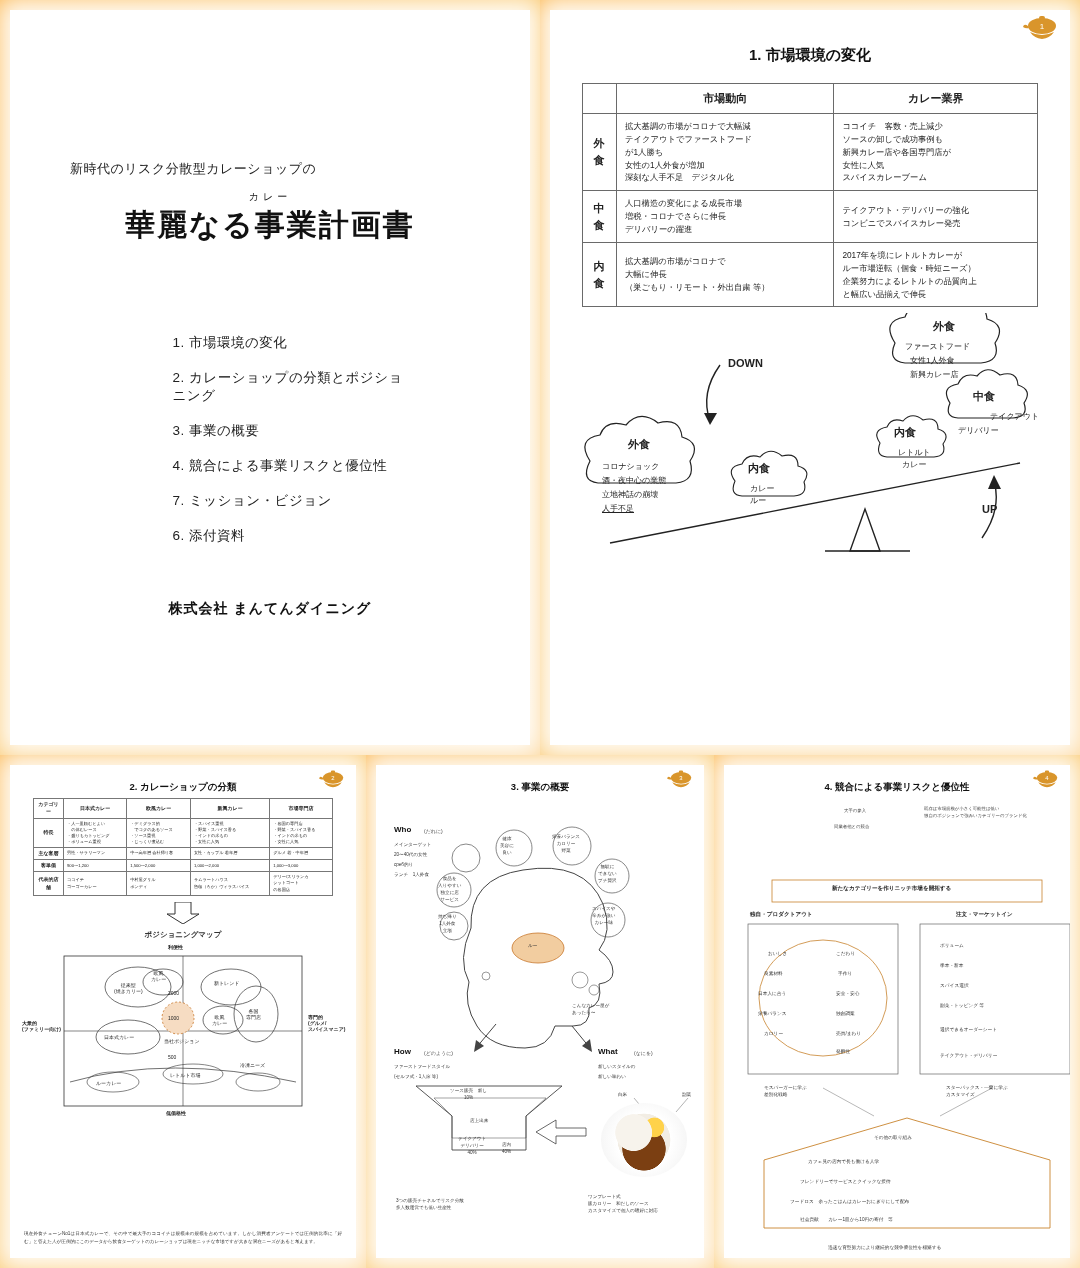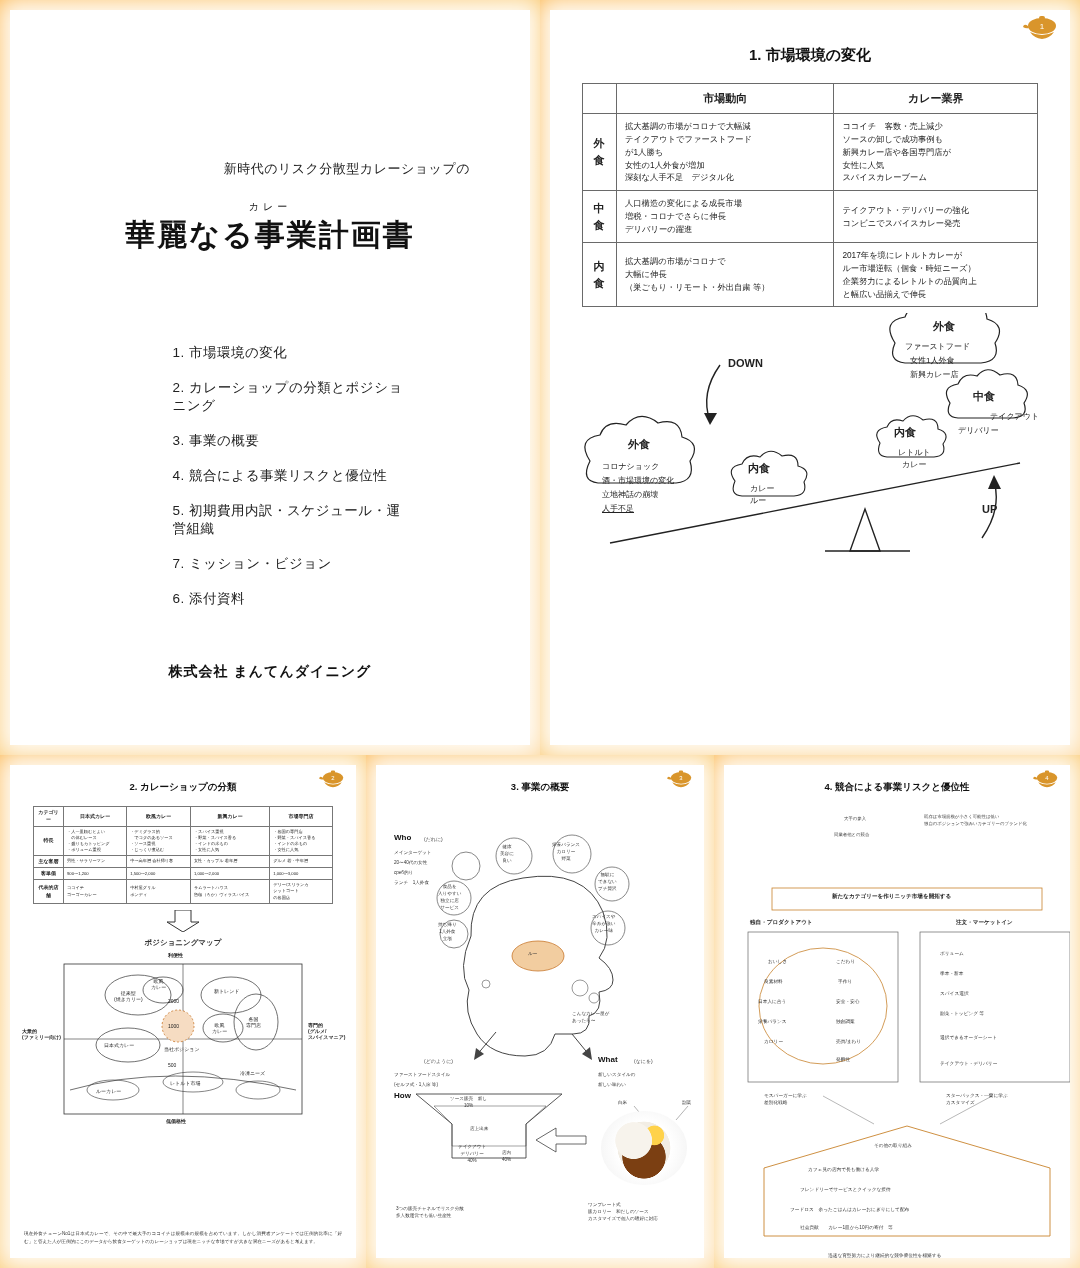--- a/index.html
+++ b/index.html
@@ -33,22 +33,22 @@
   }
   .lamp {
     position: absolute; top: 4px; right: 8px;
     width: 40px; height: 30px;
   }
 
   
   #slide1 { left: 0; top: 0; width: 540px; height: 755px; }
   .cover-inner { padding: 150px 60px 0 60px; }
   .cover-sub {
-    font-size: 13px; text-align: right; color: #222; letter-spacing: .5px;
-    margin-bottom: 22px;
+    font-size: 13px; text-align: left; color: #222; letter-spacing: .5px;
+    margin-bottom: 12px;
   }
   .cover-ruby {
     font-size: 10px; text-align: center; color: #222; letter-spacing: 4px;
     margin-bottom: 1px;
   }
   .cover-title {
     font-size: 30px; font-weight: bold; text-align: center; color: #111;
     letter-spacing: 2px; margin-bottom: 88px;
   }
   .toc { margin: 0 auto; width: 275px; }
@@ -85,21 +85,21 @@
   .dlabel { position: absolute; font-size: 8px; color: #222; white-space: nowrap; }
   .dlabel.big { font-size: 11px; font-weight: bold; }
 
   
   #slide3 { left: 0; top: 755px; width: 366px; height: 513px; }
   #slide4 { left: 366px; top: 755px; width: 348px; height: 513px; }
   #slide5 { left: 714px; top: 755px; width: 366px; height: 513px; }
 
   .mini-title {
     text-align: center; font-size: 9.5px; font-weight: bold;
-    margin-top: 16px; margin-bottom: 12px; color: #111;
+    margin-top: 16px; margin-bottom: 4px; color: #111;
   }
 
   table.mini {
     border-collapse: collapse; margin: 0 auto; width: 300px;
     font-size: 4.2px; color: #222;
   }
   table.mini th, table.mini td {
     border: 1px solid #777; padding: 2px 3px; vertical-align: middle;
     line-height: 1.45;
   }
@@ -149,21 +149,20 @@
     <div class="paper">
       <div class="cover-inner">
         <div class="cover-sub">新時代のリスク分散型カレーショップの</div>
         <div class="cover-ruby">カレー</div>
         <div class="cover-title">華麗なる事業計画書</div>
         <ul class="toc">
           <li>1. 市場環境の変化</li>
           <li>2. カレーショップの分類とポジショニング</li>
           <li>3. 事業の概要</li>
           <li>4. 競合による事業リスクと優位性</li>
-          <li>5. 初期費用内訳・スケジュール・運営組織</li>
           <li>7. ミッション・ビジョン</li>
           <li>6. 添付資料</li>
         </ul>
         <div class="cover-company">株式会社 まんてんダイニング</div>
       </div>
     </div>
   </div>
 
   <div class="slide" id="slide2">
     <div class="paper">
@@ -245,21 +244,21 @@
         <div class="dlabel big" style="left:383px; top:6px;">外食</div>
         <div class="dlabel" style="left:355px; top:28px;">ファーストフード</div>
         <div class="dlabel" style="left:360px; top:42px;">女性1人外食</div>
         <div class="dlabel" style="left:360px; top:56px;">新興カレー店</div>
 
         <div class="dlabel big" style="left:178px; top:44px;">DOWN</div>
         <div class="dlabel big" style="left:432px; top:190px;">UP</div>
 
         <div class="dlabel big" style="left:78px; top:124px;">外食</div>
         <div class="dlabel" style="left:52px; top:148px;">コロナショック</div>
-        <div class="dlabel" style="left:52px; top:162px;">酒・市場環境の変化</div>
+        <div class="dlabel" style="left:52px; top:162px;">酒・夜中心の業態</div>
         <div class="dlabel" style="left:52px; top:176px;">立地神話の崩壊</div>
         <div class="dlabel" style="left:52px; top:190px;text-decoration:underline;">人手不足</div>
 
         <div class="dlabel big" style="left:198px; top:148px;">内食</div>
         <div class="dlabel" style="left:200px; top:170px;">カレー</div>
         <div class="dlabel" style="left:200px; top:182px;">ルー</div>
 
         <div class="dlabel big" style="left:423px; top:76px;">中食</div>
         <div class="dlabel" style="left:404px; top:98px;margin-left:36px;">テイクアウト</div>
         <div class="dlabel" style="left:408px; top:112px;">デリバリー</div>
@@ -461,21 +460,21 @@
         <div class="s4lab" style="left:62px; top:116px; white-space:pre-line; text-align:center;">持ち帰り
 1人外食
 立場</div>
         <div class="s4lab" style="left:216px; top:108px; white-space:pre-line; text-align:center;">スパイスや
 辛みが強い
 カレー味</div>
         <div class="s4lab" style="left:152px; top:145px;">ルー</div>
         <div class="s4lab" style="left:196px; top:205px; white-space:pre-line;">こんなカレー屋が
 あったら〜</div>
 
-        <div class="s4lab hd" style="left:18px; top:248px;margin-top:36px;">How</div>
+        <div class="s4lab hd" style="left:18px; top:248px;">How</div>
         <div class="s4lab hdsm" style="left:48px; top:252px;">(どのように)</div>
         <div class="s4lab" style="left:18px; top:266px;">ファーストフードスタイル</div>
         <div class="s4lab" style="left:18px; top:276px;">(セルフ式・1人席 等)</div>
 
         <div class="s4lab hd" style="left:222px; top:248px;">What</div>
         <div class="s4lab hdsm" style="left:258px; top:252px;">(なにを)</div>
         <div class="s4lab" style="left:222px; top:266px;">新しいスタイルの</div>
         <div class="s4lab" style="left:222px; top:276px;">新しい味わい</div>
 
         <div class="s4lab" style="left:74px; top:290px; white-space:pre-line; text-align:center;">ソース販売　新し

